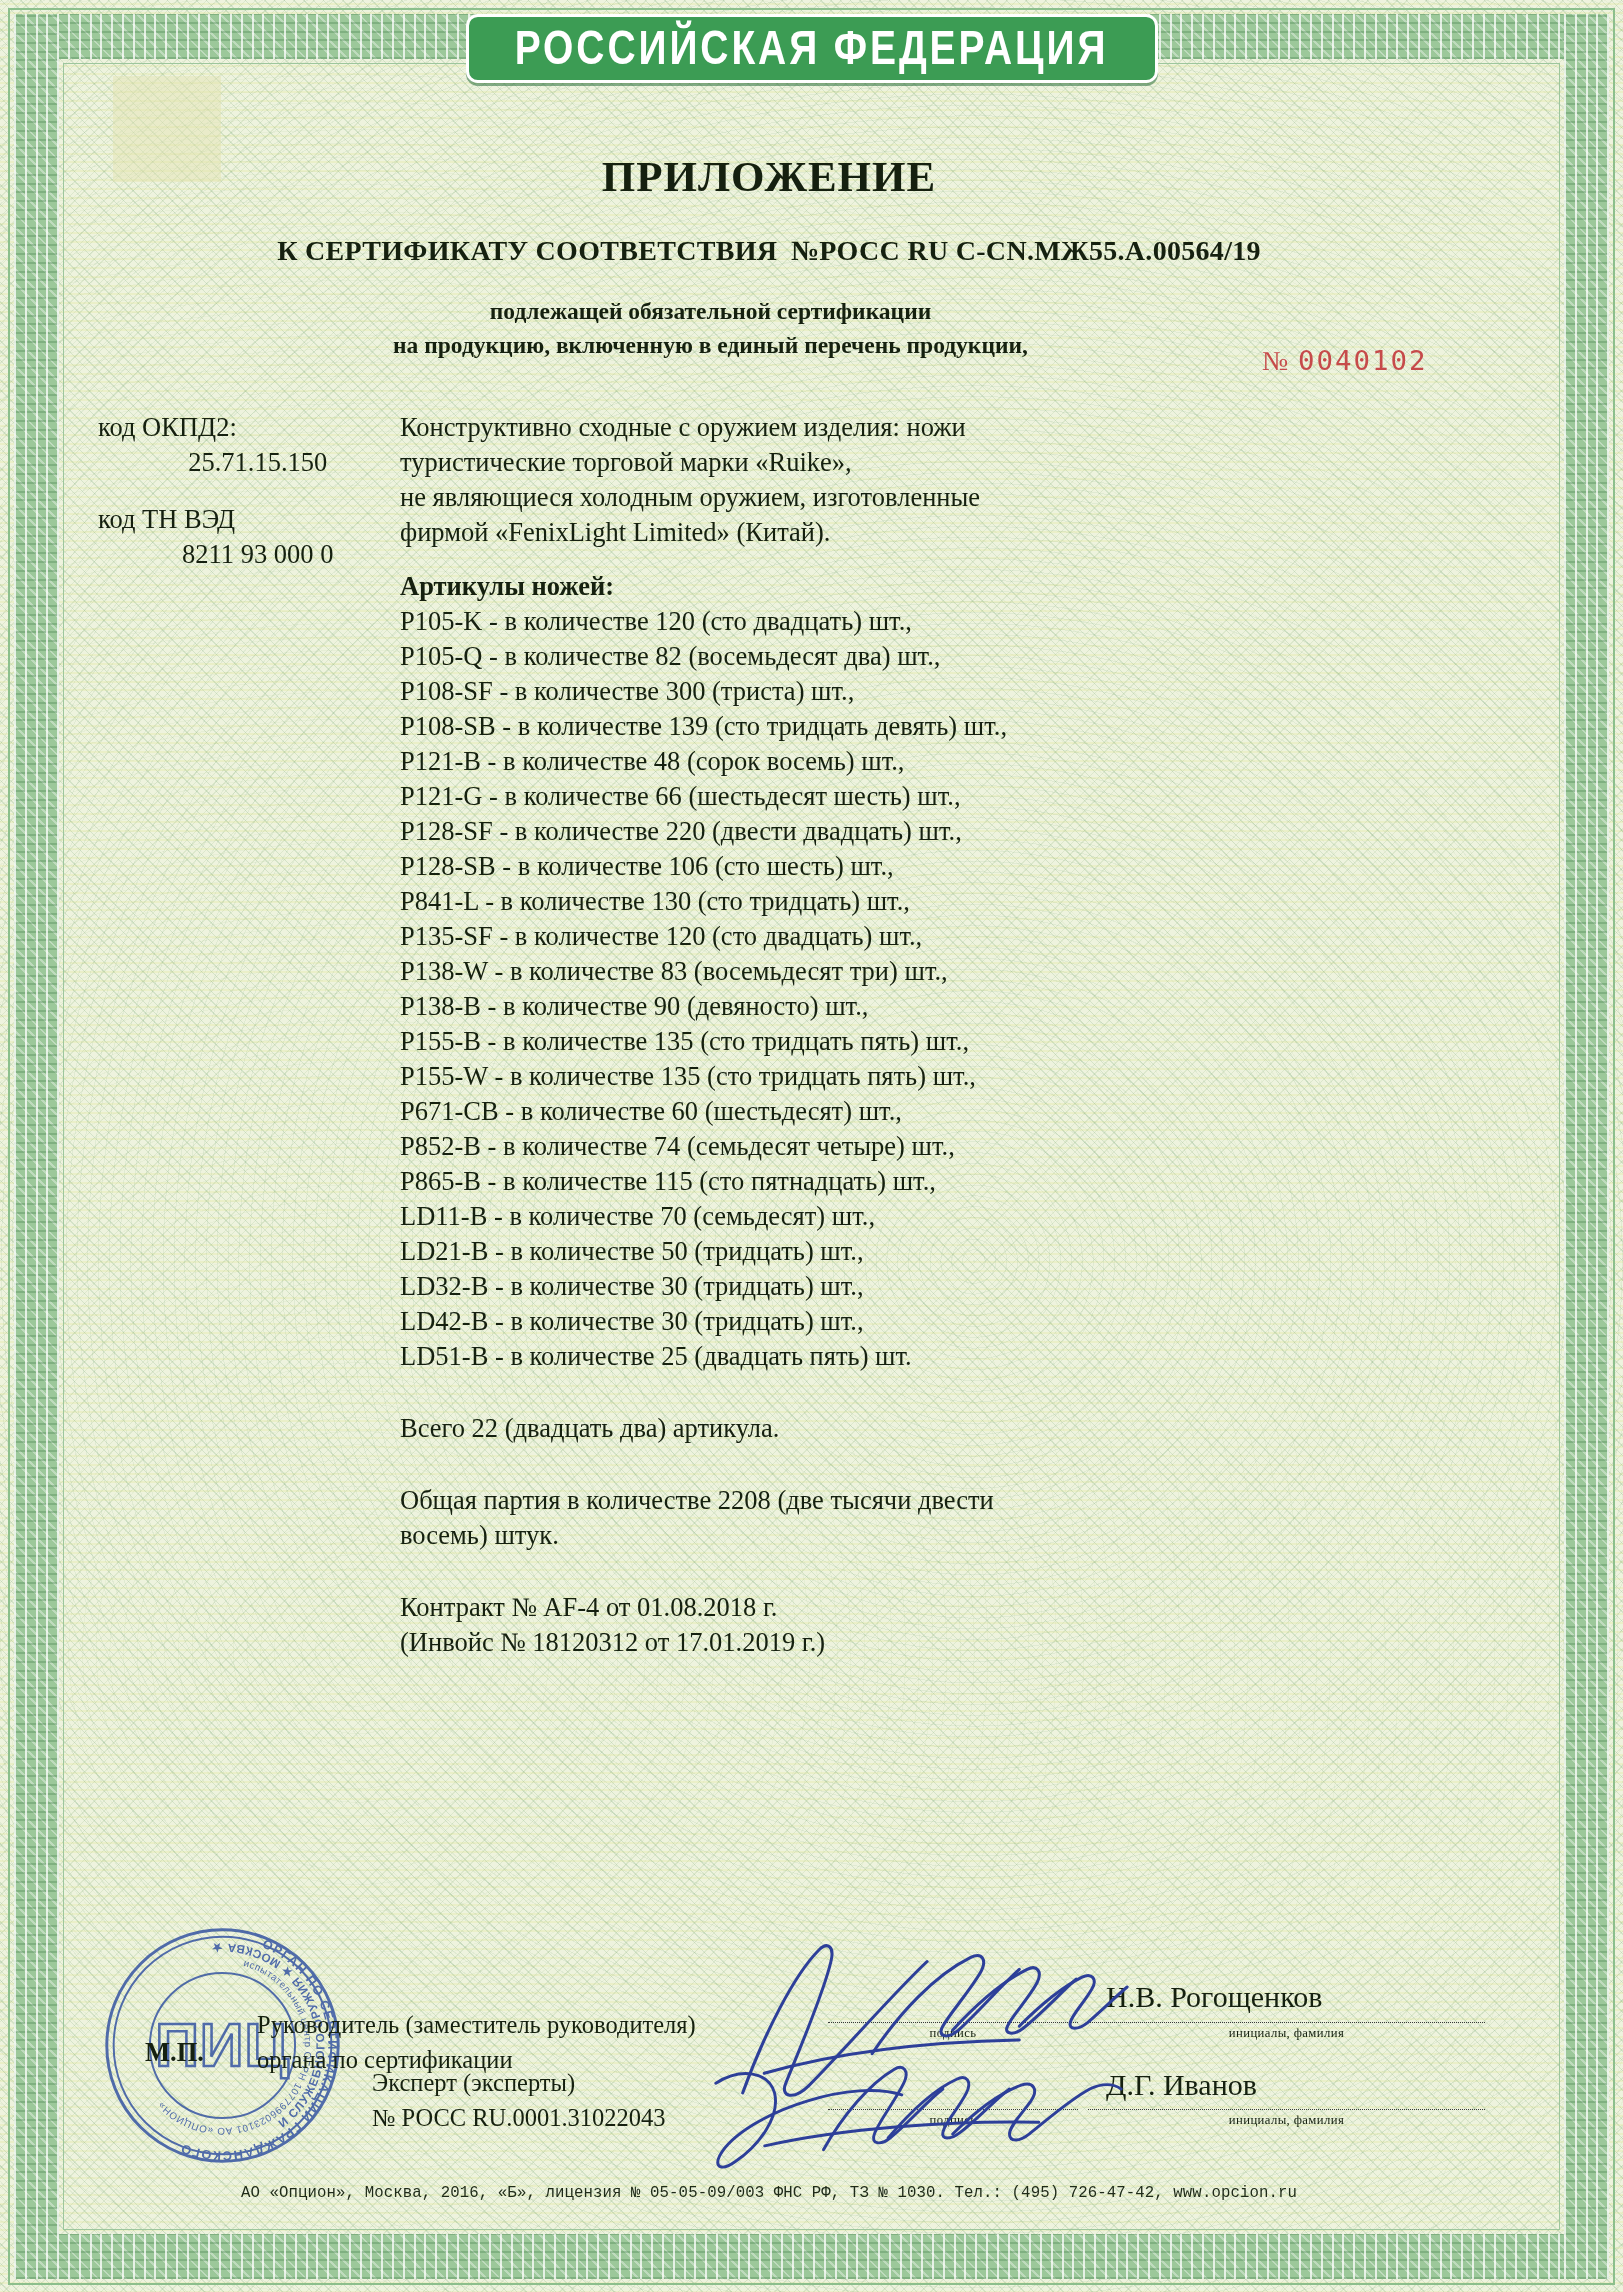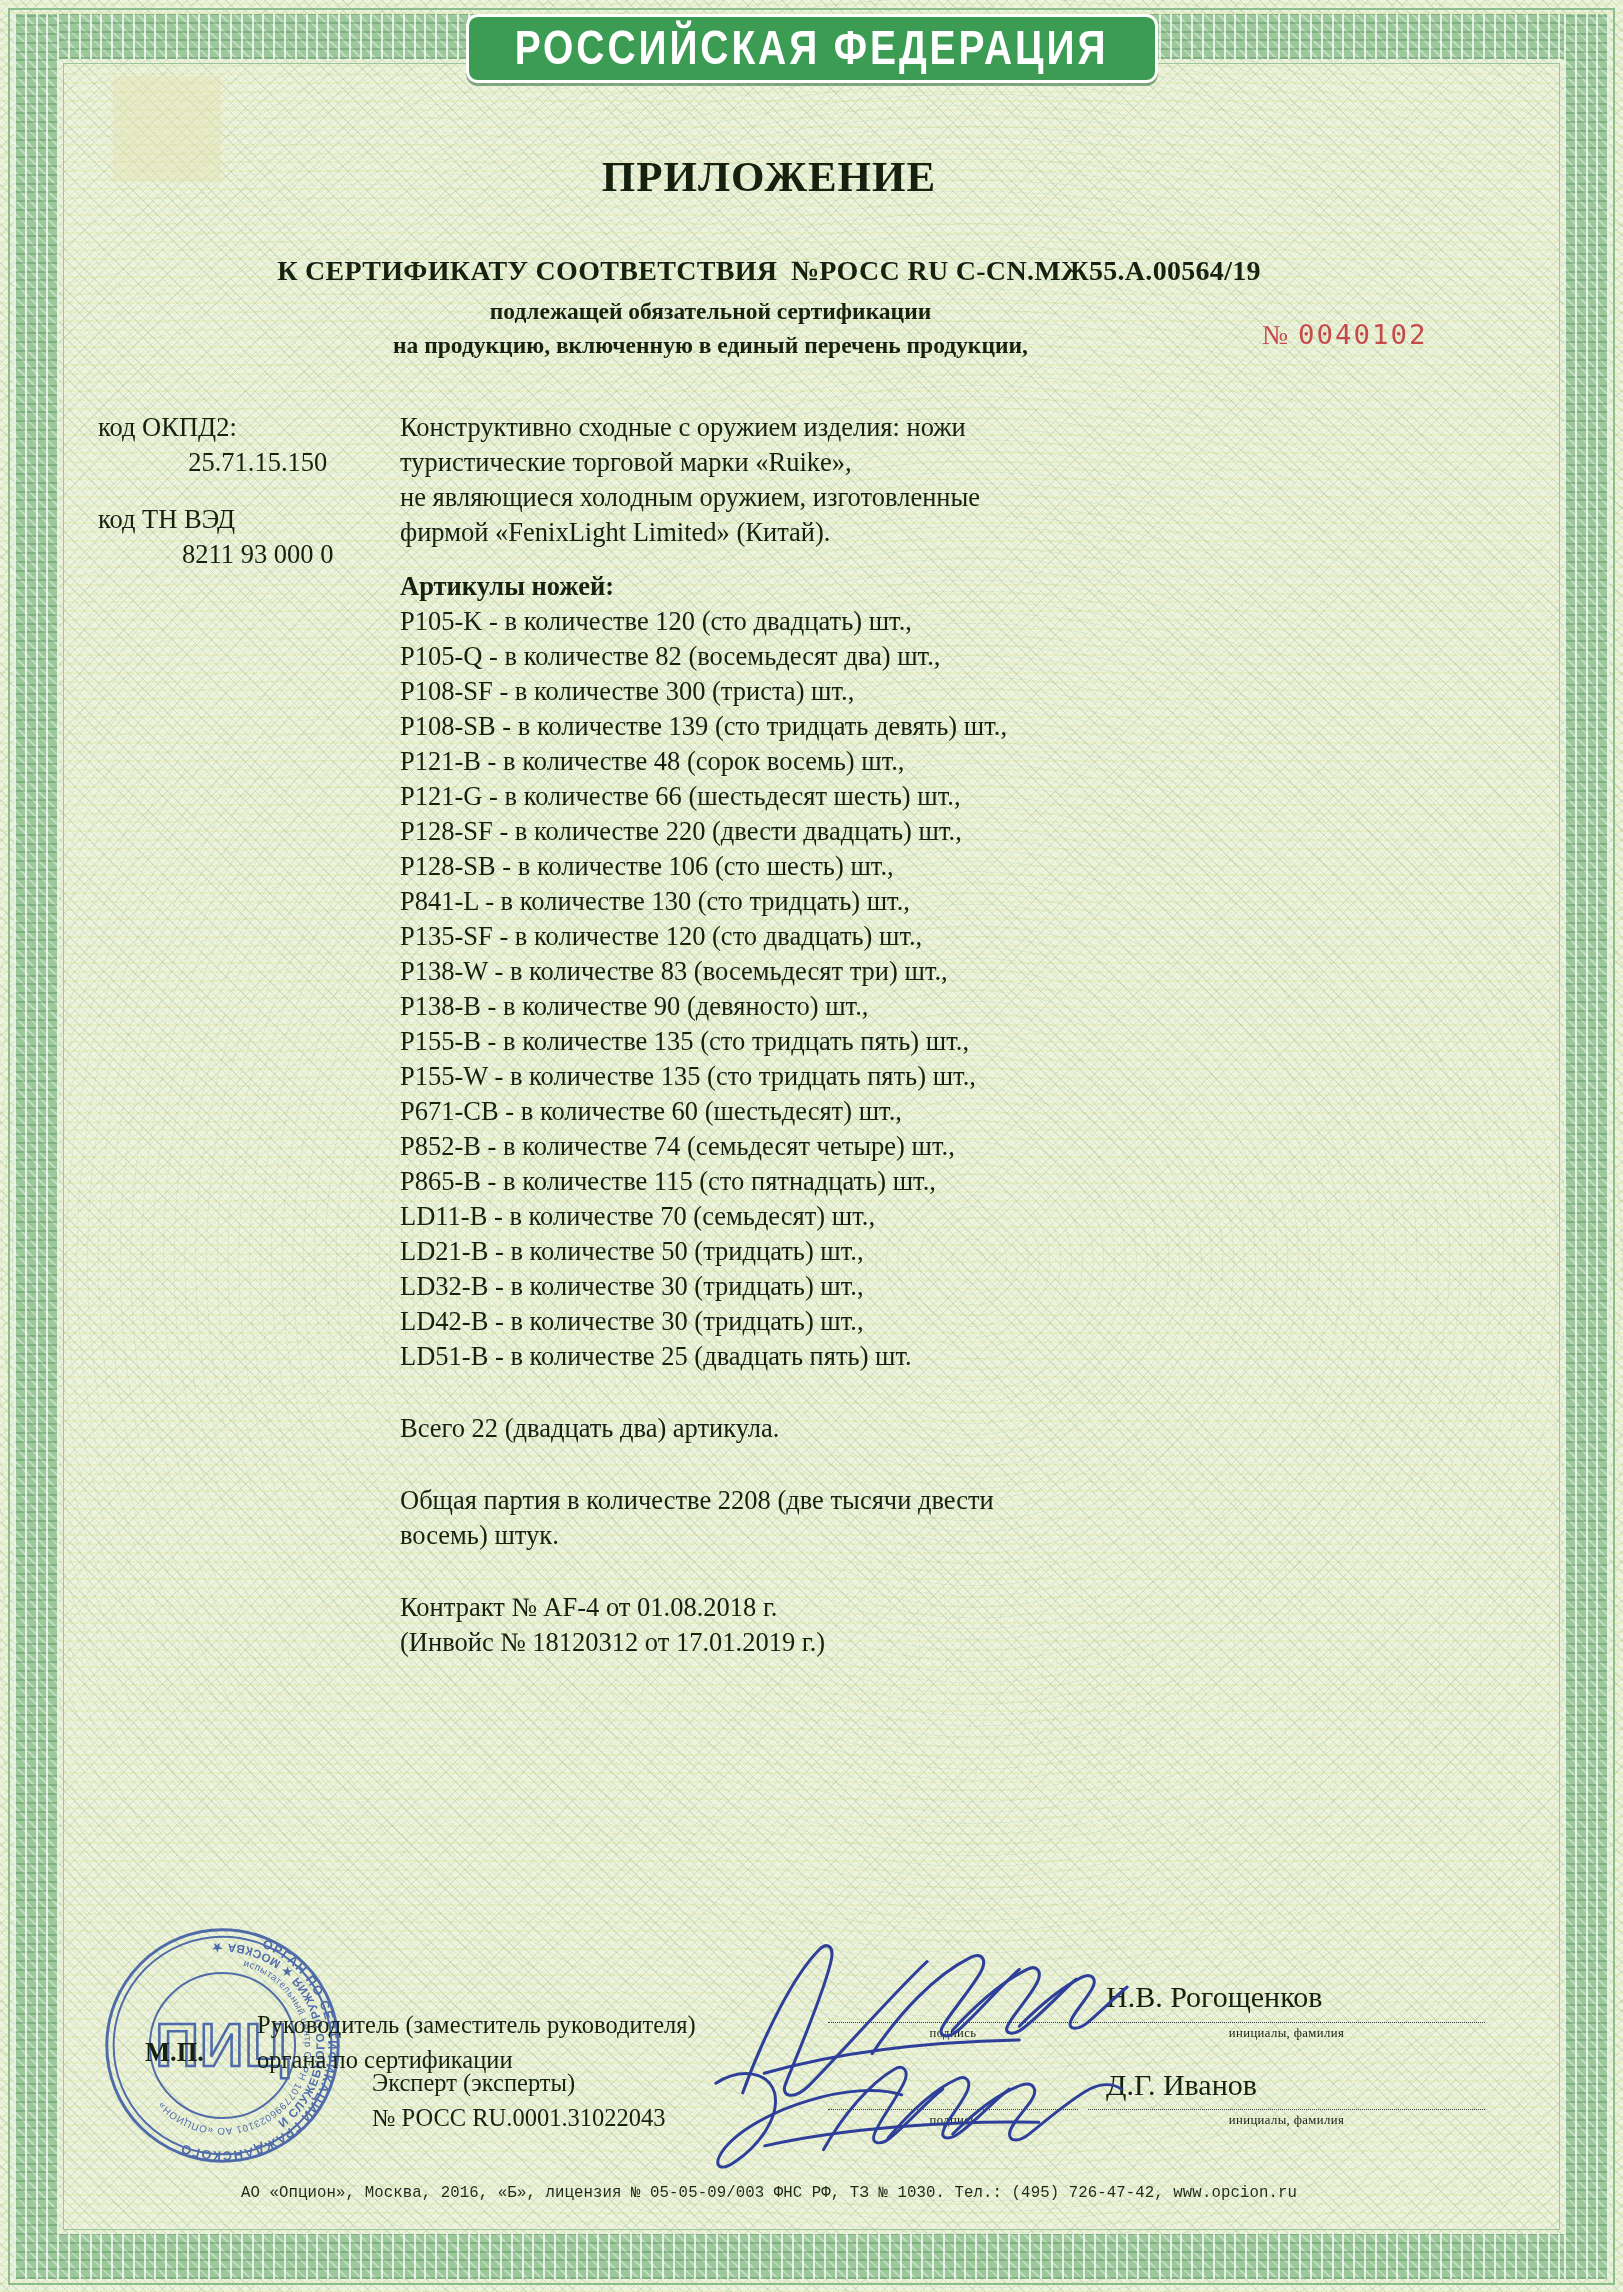--- a/index.html
+++ b/index.html
@@ -108,21 +108,20 @@
     font-weight: bold;
     letter-spacing: 1px;
   }
   .cert-line {
     position: absolute;
     left: 0; right: 0; top: 235px;
     text-align: center;
     font-size: 28px;
     font-weight: bold;
     letter-spacing: 0.3px;
-    margin-top: 20px;
   }
   .cert-line .cert-no { margin-left: 13.7px; }
   .subtitle {
     position: absolute;
     left: 294px; top: 294px;
     width: 833px;
     text-align: center;
     font-size: 23.5px;
     font-weight: bold;
     line-height: 1.45;
@@ -281,21 +280,21 @@
 
     <div class="cert-line">
       <span>К СЕРТИФИКАТУ СООТВЕТСТВИЯ</span><span class="cert-no">№РОСС RU С-CN.МЖ55.А.00564/19</span>
     </div>
 
     <div class="subtitle">
       <div>подлежащей обязательной сертификации</div>
       <div>на продукцию, включенную в единый перечень продукции,</div>
     </div>
 
-    <div class="form-no" style="color: rgb(198, 74, 74);">
+    <div class="form-no" style="color: rgb(198, 74, 74); margin-top: 26px;">
       <span class="nsign">№</span><span>0040102</span>
     </div>
 
     <div class="codes">
       <span class="c-label">код ОКПД2:</span>
       <span class="c-value">25.71.15.150</span>
       <div class="c-gap"></div>
       <span class="c-label">код ТН ВЭД</span>
       <span class="c-value">8211 93 000 0</span>
     </div>

